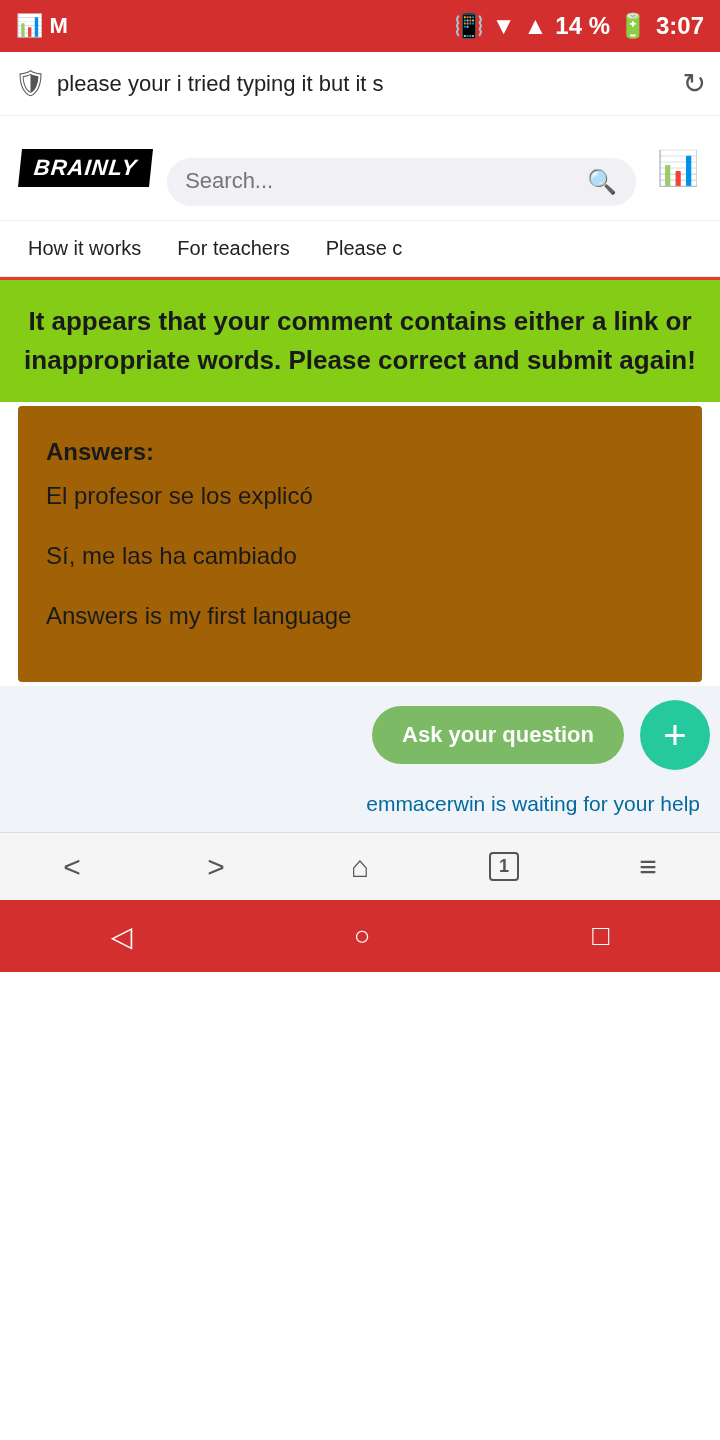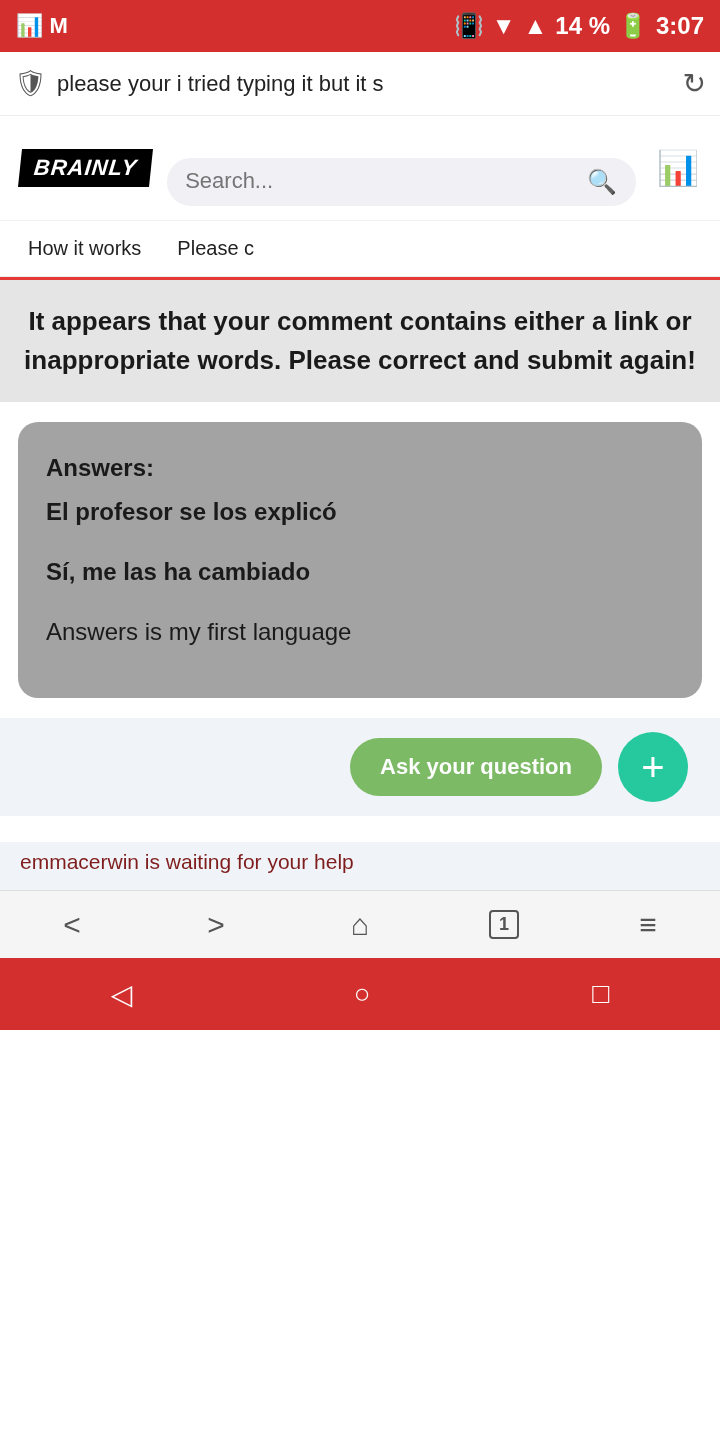--- a/index.html
+++ b/index.html
@@ -128,58 +128,57 @@
       padding: 0 18px;
       height: 40px;
       display: flex;
       align-items: center;
       cursor: pointer;
       flex-shrink: 0;
     }
 
     
     .warning-banner {
-      background: #e5e5e5;
+      background: #84cc16;
       border-top: 3px solid #e53935;
       padding: 22px 24px;
       text-align: center;
     }
     .warning-text {
       font-size: 26px;
       font-weight: bold;
       color: #1a1a1a;
       line-height: 1.5;
     }
 
     
     .answer-card {
-      background: #a3a3a3;
-      border-radius: 20px;
-      margin: 20px 18px;
+      background: #a16207;
+      border-radius: 4px;
+      margin: 4px 18px;
       padding: 28px 28px;
     }
     .answer-card p {
       font-size: 24px;
       color: #1a1a1a;
       margin-bottom: 20px;
       line-height: 1.5;
     }
     .answer-card p.label {
       font-weight: bold;
       margin-bottom: 8px;
     }
     .answer-card .answer-line {
       margin-bottom: 24px;
-      font-weight: bold;
     }
 
     
     .bottom-action {
       background: #f0f4f8;
-      padding: 14px 32px;
+      padding: 14px 10px;
       display: flex;
       align-items: center;
       justify-content: flex-end;
       gap: 16px;
       position: relative;
     }
     .ask-question-btn {
       background: #6ab04c;
       color: white;
       border: none;
@@ -202,23 +201,22 @@
       display: flex;
       align-items: center;
       justify-content: center;
     }
 
     
     .waiting-bar {
       background: #f0f4f8;
       padding: 8px 20px 16px 20px;
       font-size: 21px;
-      color: #7f1d1d;
-      text-align: left;
-      margin-top: 26px;
+      color: #0369a1;
+      text-align: right;
     }
 
     
     .browser-nav {
       background: #f5f5f5;
       border-top: 1px solid #ddd;
       display: flex;
       align-items: center;
       justify-content: space-around;
       padding: 12px 0;
@@ -284,20 +282,21 @@
   <div class="brainly-logo">BRAINLY</div>
   <div class="search-box">
     <input class="search-input" type="text" placeholder="Search..." style="">
     <span class="search-icon-btn">🔍</span>
   </div>
   <span class="chart-icon">📊</span>
 </div>
 
 <nav class="nav-bar">
   <div class="nav-item">How it works</div>
+  <div class="nav-item">For teachers</div>
   <div class="nav-item">Please c</div>
 </nav>
 
 <div class="warning-banner">
   <p class="warning-text">It appears that your comment contains either a link or inappropriate words. Please correct and submit again!</p>
 </div>
 
 <div class="answer-card">
   <p class="label">Answers:</p>
   <div class="answer-line">

